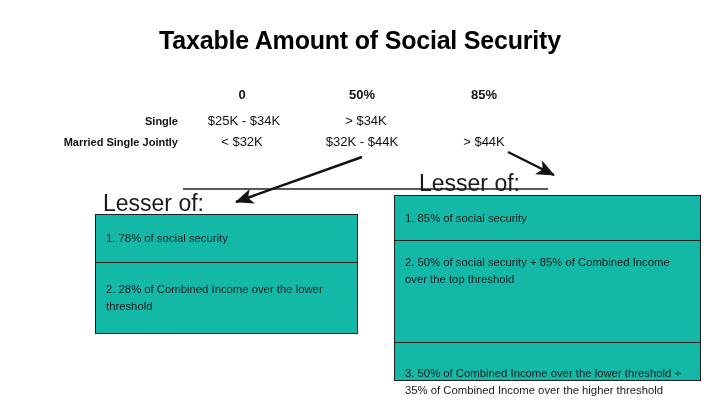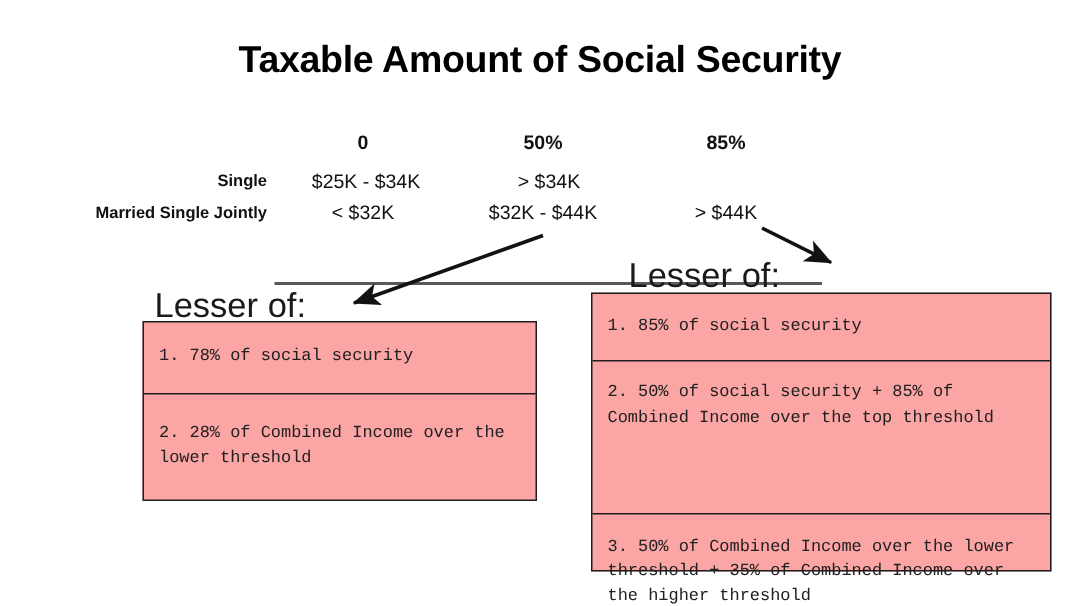--- a/index.html
+++ b/index.html
@@ -87,22 +87,21 @@
     white-space: nowrap;
   }
   #lesser-of-left  { left: 103px; top: 190px; }
   #lesser-of-right { left: 419px; top: 170px; }
 
   
   .option-box {
     position: absolute;
     box-sizing: border-box;
     border: 1.6px solid #1f1f1f;
-    background: #fca5a5;
-    font-family: Liberation Mono, monospace;
+    background: #14b8a6;
   }
   #left-option-box {
     left: 95px;
     top: 214px;
     width: 263px;
     height: 120px;
   }
   #right-option-box {
     left: 394px;
     top: 195px;

